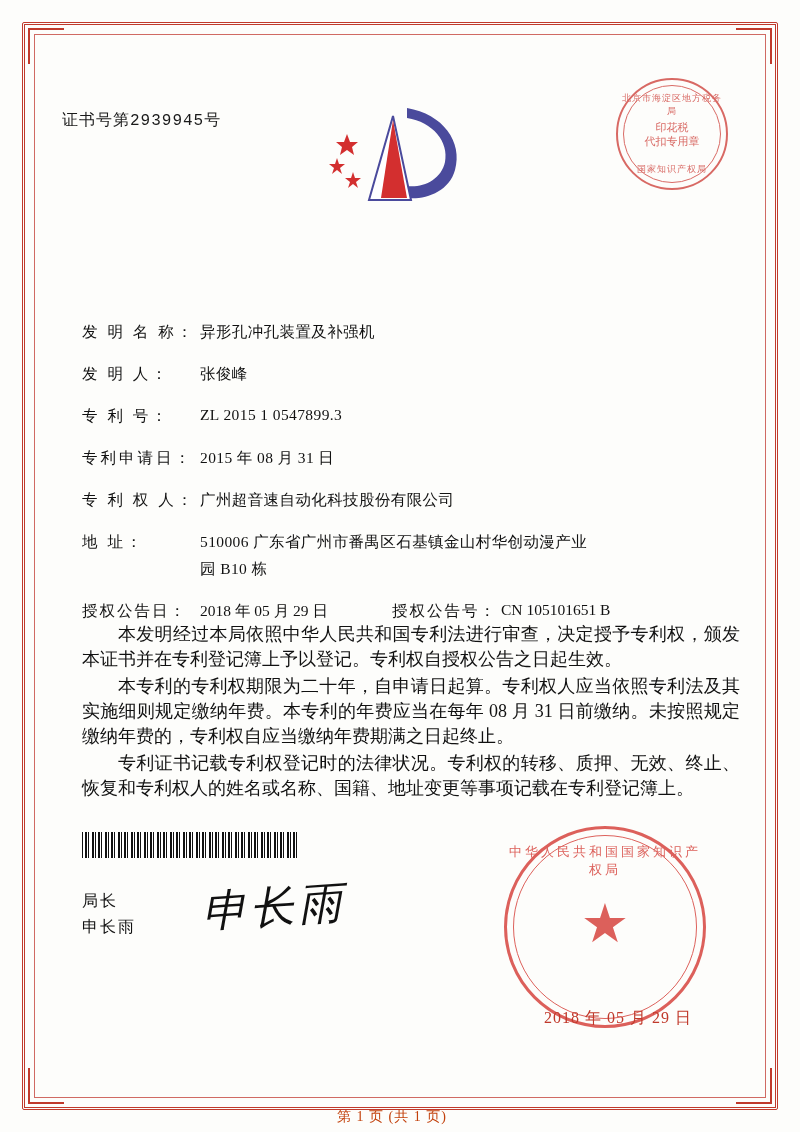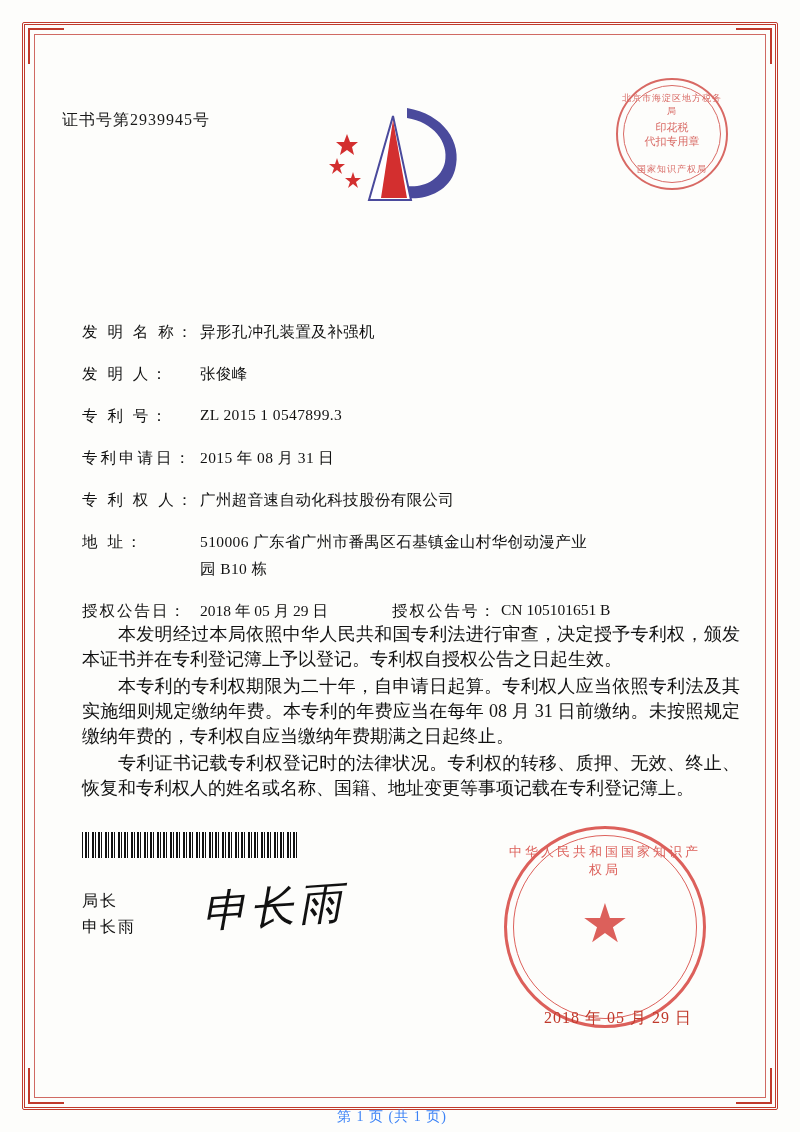--- a/index.html
+++ b/index.html
@@ -44,20 +44,21 @@
     left: 52px; top: 50px; right: 52px; bottom: 46px;
   }
 
   .cert-no {
     position: absolute;
     left: 10px;
     top: 60px;
     font-size: 16px;
     color: #1a1a1a;
     letter-spacing: 1px;
+    font-family: Liberation Mono, monospace;
   }
 
   
   .logo {
     position: absolute;
     left: 50%;
     top: 50px;
     transform: translateX(-50%);
     width: 170px;
     height: 110px;
@@ -259,21 +260,21 @@
     color: #c0392b;
     letter-spacing: 1px;
   }
 
   .footer {
     position: absolute;
     left: 0; right: 16px;
     bottom: 6px;
     text-align: center;
     font-size: 14px;
-    color: #3b82f6;
+    color: #c2410c;
     letter-spacing: 1px;
   }
 </style>
 </head>
 <body>
 
 <div class="page">
 
   <div class="border-outer"></div>
   <div class="border-inner"></div>

